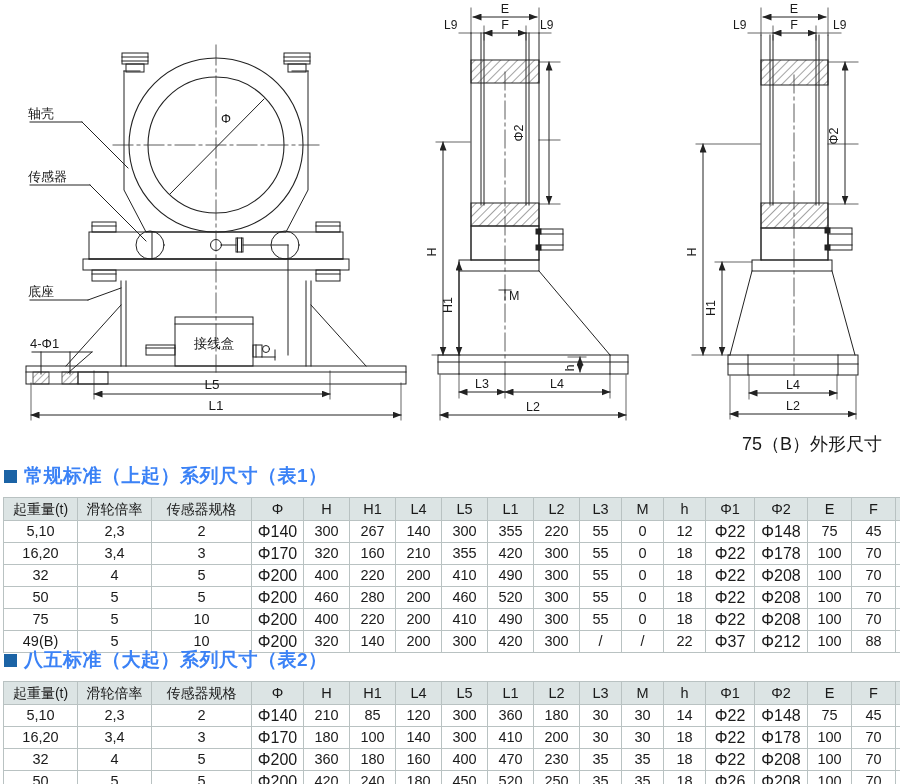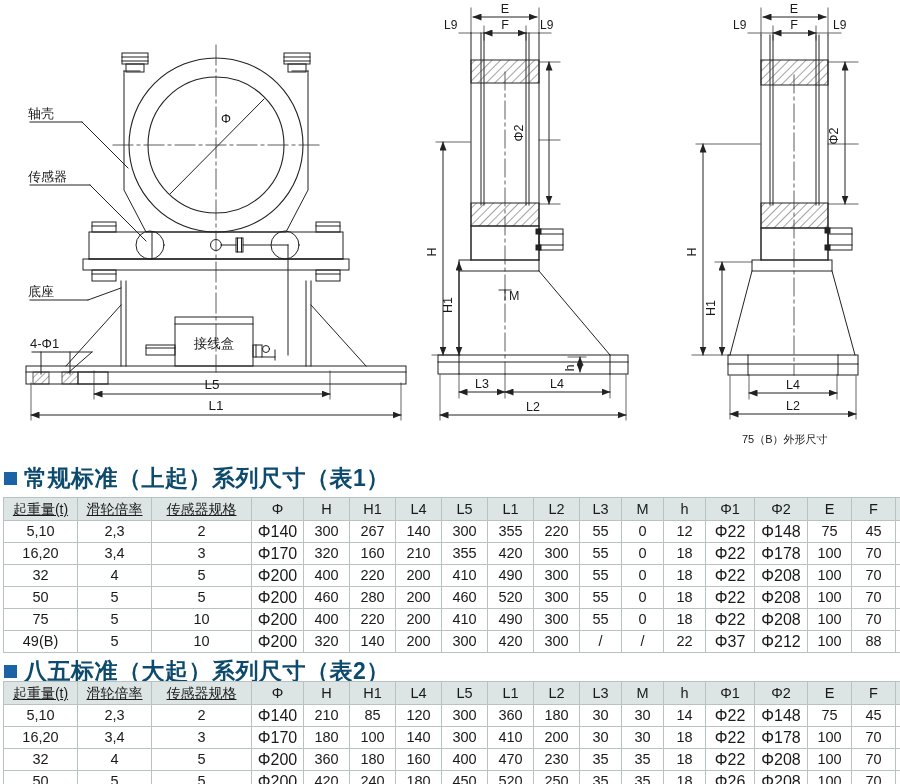--- a/index.html
+++ b/index.html
@@ -15,34 +15,34 @@
   
   #drawings { position:absolute; left:0; top:0; width:900px; height:452px; }
   #drawings svg { display:block; }
 
   
   .section-title {
     position:absolute;
     display:flex;
     align-items:center;
     gap:7px;
-    font-size:23px;
+    font-size:19px;
     font-weight:bold;
-    color:#0c4a6e;
+    color:#3b82f6;
     letter-spacing:.5px;
     white-space:nowrap;
   }
   .sq {
     width:13px; height:13px;
     background:#1b63a5;
     display:inline-block;
     flex:0 0 auto;
   }
   #title1 { left:4px; top:463px; }
-  #title2 { left:4px; top:647px;margin-top:9px; }
+  #title2 { left:4px; top:647px; }
 
   
   .dim-table {
     position:absolute;
     left:3px;
     width:894px;
     border-collapse:collapse;
     font-size:14.5px;
     table-layout:fixed;
   }
@@ -57,21 +57,21 @@
     font-weight:normal;
     overflow:hidden;
     white-space:nowrap;
   }
   .dim-table thead th {
     background:#dce4e4;
     height:22px;
     line-height:22px;
     font-size:14.5px;
   }
-  .dim-table thead th.cjk { font-size:14px;text-decoration:underline; }
+  .dim-table thead th.cjk { font-size:14px; }
   .dim-table td.phi { font-size:16px; }
   .dim-table tbody tr td { background:#ffffff; }
 
   
   col.c0 { width:74px; }
   col.c1 { width:74px; }
   col.c2 { width:100px; }
   col.c3 { width:52px; }
   col.c4 { width:46px; }
   col.c5 { width:46px; }
@@ -83,21 +83,21 @@
   col.c11 { width:42px; }
   col.c12 { width:42px; }
   col.c13 { width:49px; }
   col.c14 { width:53px; }
   col.c15 { width:44px; }
   col.c16 { width:44px; }
   col.c17 { width:44px; }
 
   .caption-b {
     position:absolute;
-    font-size:11px;
+    font-size:18px;
     color:#1a1a1a;
     white-space:nowrap;
   }
 </style>
 </head>
 <body>
 
 <div id="drawings">
   <svg width="900" height="452" viewBox="0 0 900 452" xmlns="http://www.w3.org/2000/svg">
     <defs>

